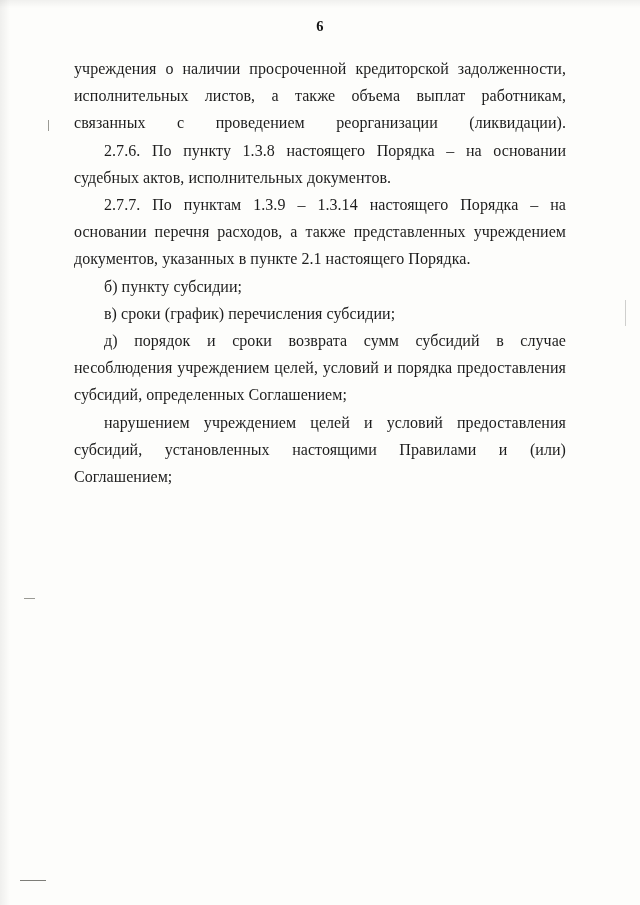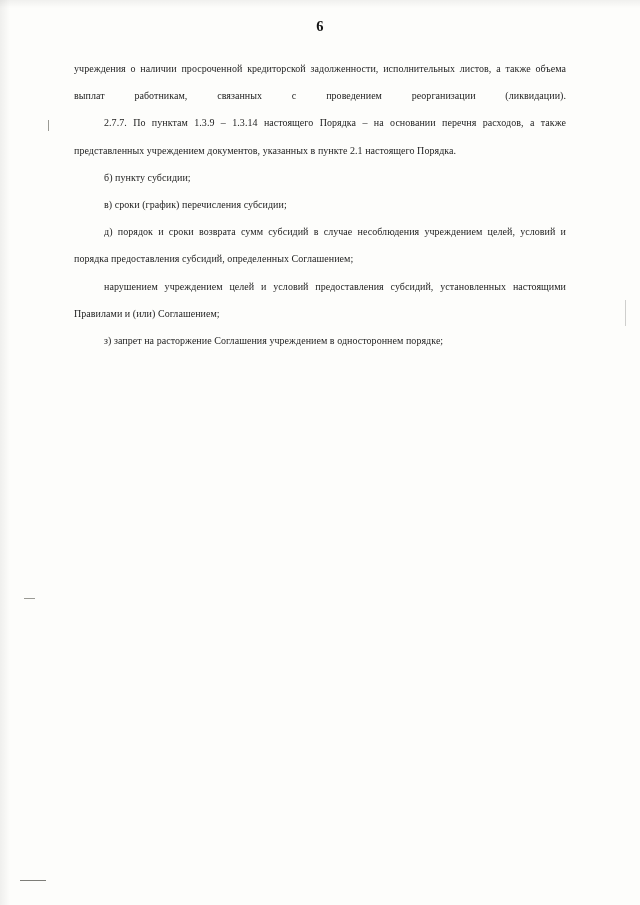--- a/index.html
+++ b/index.html
@@ -55,21 +55,21 @@
   .content {
     position: absolute;
     top: 55px;
     left: 74px;
     width: 492px;
   }
   p {
     margin: 0 0 0 0;
     text-align: justify;
     text-justify: inter-word;
-    font-size: 10px;
+    font-size: 16px;
     line-height: 27.2px;
     color: #1d1d1d;
     letter-spacing: 0.05px;
   }
   p.indent {
     text-indent: 30px;
   }
   
   p.force-justify {
     text-align-last: justify;
@@ -102,36 +102,36 @@
   <div class="tick v" style="left:48px; top:120px;"></div>
   <div class="tick h" style="left:24px; top:598px;"></div>
   <div class="right-speck"></div>
 
   <div class="page-number">6</div>
 
   <div class="content">
 
     <p class="force-justify">учреждения о наличии просроченной кредиторской задолженности, исполнительных листов, а также объема выплат работникам, связанных с проведением реорганизации (ликвидации).</p>
 
+    <p class="indent">2.7.6. По пункту 1.3.8 настоящего Порядка – на основании судебных актов, исполнительных документов.</p>
 
     <p class="indent">2.7.7. По пунктам 1.3.9 – 1.3.14 настоящего Порядка – на основании перечня расходов, а также представленных учреждением документов, указанных в пункте 2.1 настоящего Порядка.</p>
 
 
 
     <p class="indent">б) пункту субсидии;</p>
 
     <p class="indent">в) сроки (график) перечисления субсидии;</p>
 
 
     <p class="indent">д) порядок и сроки возврата сумм субсидий в случае несоблюдения учреждением целей, условий и порядка предоставления субсидий, определенных Соглашением;</p>
 
 
 
 
     <p class="indent">нарушением учреждением целей и условий предоставления субсидий, установленных настоящими Правилами и (или) Соглашением;</p>
 
-    <p class="indent">з) запрет на расторжение Соглашения учреждением в одностороннем порядке;</p>
 
   </div>
 
   <div class="bottom-mark"></div>
 
 </div>
 
 </body></html>

